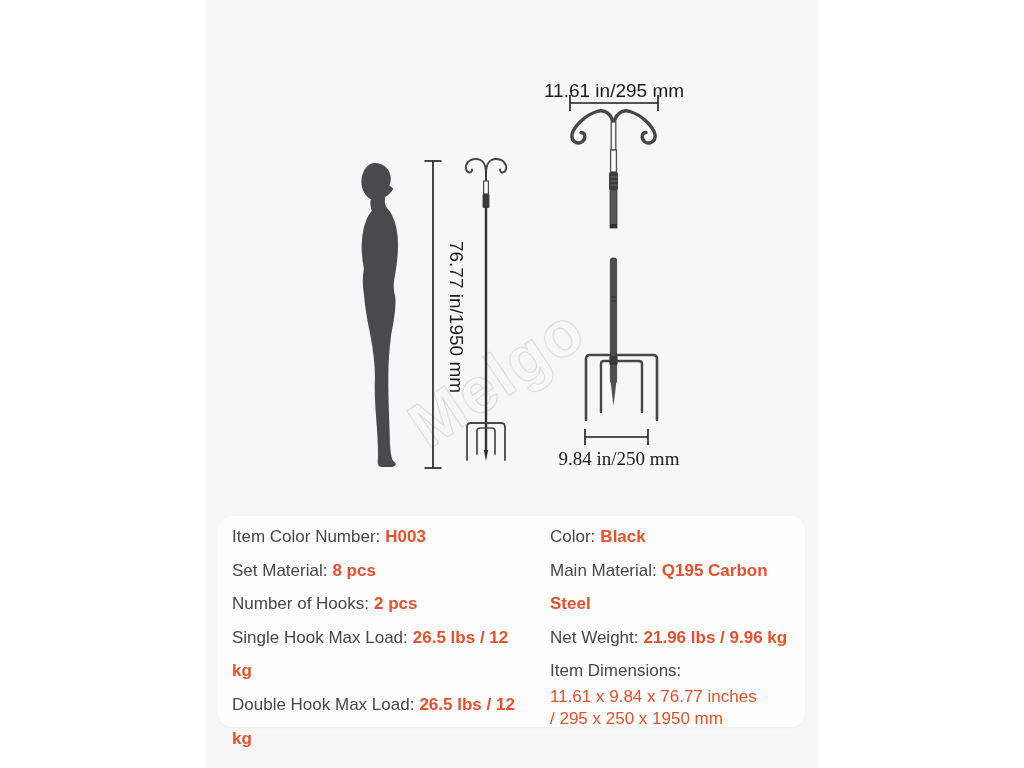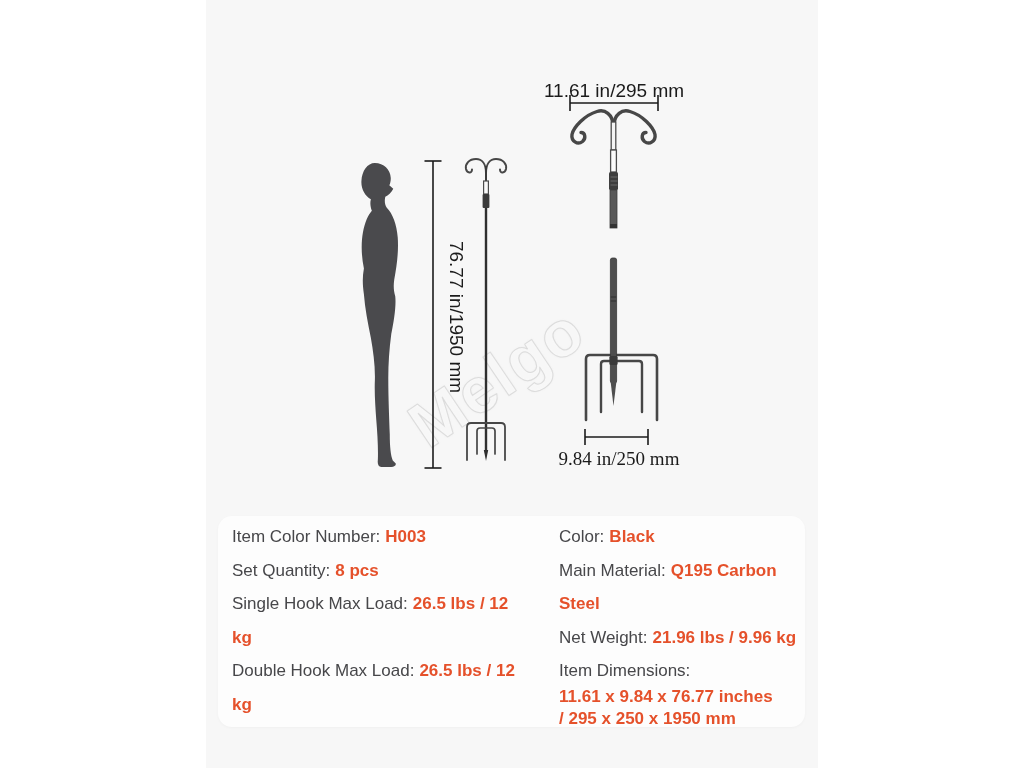--- a/index.html
+++ b/index.html
@@ -19,23 +19,23 @@
   .diagram-svg{position:absolute;left:206px;top:0;width:612px;height:512px;}
   .measure-label{position:absolute;color:var(--measure);font-size:19px;font-weight:500;
     text-align:center;white-space:nowrap;}
   .label-top{left:514px;top:80px;width:200px;}
   .label-base{left:519px;top:448px;width:200px;font-family:Liberation Serif, serif;}
   .label-height{left:344px;top:304px;width:220px;height:26px;transform:rotate(90deg);}
   .spec-panel{position:absolute;left:218px;top:516px;width:587px;height:211px;
     background:var(--panel);border-radius:14px;box-shadow:0 1px 3px rgba(0,0,0,0.03);}
   .spec-col{position:absolute;top:4px;font-size:17px;line-height:33.6px;color:var(--label);}
   .col-left{left:14px;width:300px;}
-  .col-right{left:341px;width:256px;}
+  .col-right{left:332px;width:256px;}
   .spec-value{color:var(--accent);font-weight:700;margin-left:5px;}
-  .dims-value{line-height:22.4px;margin-top:-2px;color:var(--accent);font-weight:700;}
+  .dims-value{line-height:22.4px;margin-top:-2px;color:var(--accent);font-weight:400;}
   
   .m-line{stroke:var(--measure);stroke-width:1.6;fill:none;}
   .hook-stroke{stroke:var(--steel);fill:none;stroke-linecap:round;stroke-linejoin:round;}
   .frame{stroke:var(--steel);fill:none;stroke-linejoin:round;stroke-linecap:round;}
   .person{fill:var(--silhouette);}
 </style>
 </head>
 <body>
 
 <div class="page">
@@ -110,21 +110,22 @@
     </g>
   </svg>
 
   <div class="measure-label label-top">11.61 in/295 mm</div>
   <div class="measure-label label-height">76.77 in/1950 mm</div>
   <div class="measure-label label-base">9.84 in/250 mm</div>
 
   <div class="spec-panel">
     <div class="spec-col col-left">
       <div class="spec-row"><span class="spec-label">Item Color Number:</span><span class="spec-value">H003</span></div>
-      <div class="spec-row"><span class="spec-label">Set Quantity:</span><span class="spec-value">8 pcs</span></div>
+      <div class="spec-row"><span class="spec-label">Set Material:</span><span class="spec-value">8 pcs</span></div>
+      <div class="spec-row"><span class="spec-label">Number of Hooks:</span><span class="spec-value">2 pcs</span></div>
       <div class="spec-row"><span class="spec-label">Single Hook Max Load:</span><span class="spec-value">26.5 lbs / 12 kg</span></div>
       <div class="spec-row"><span class="spec-label">Double Hook Max Load:</span><span class="spec-value">26.5 lbs / 12 kg</span></div>
     </div>
     <div class="spec-col col-right">
       <div class="spec-row"><span class="spec-label">Color:</span><span class="spec-value">Black</span></div>
       <div class="spec-row"><span class="spec-label">Main Material:</span><span class="spec-value">Q195 Carbon Steel</span></div>
       <div class="spec-row"><span class="spec-label">Net Weight:</span><span class="spec-value">21.96 lbs / 9.96 kg</span></div>
       <div class="spec-row"><span class="spec-label">Item Dimensions:</span></div>
       <div class="dims-value">
         <div>11.61 x 9.84 x 76.77 inches</div>

